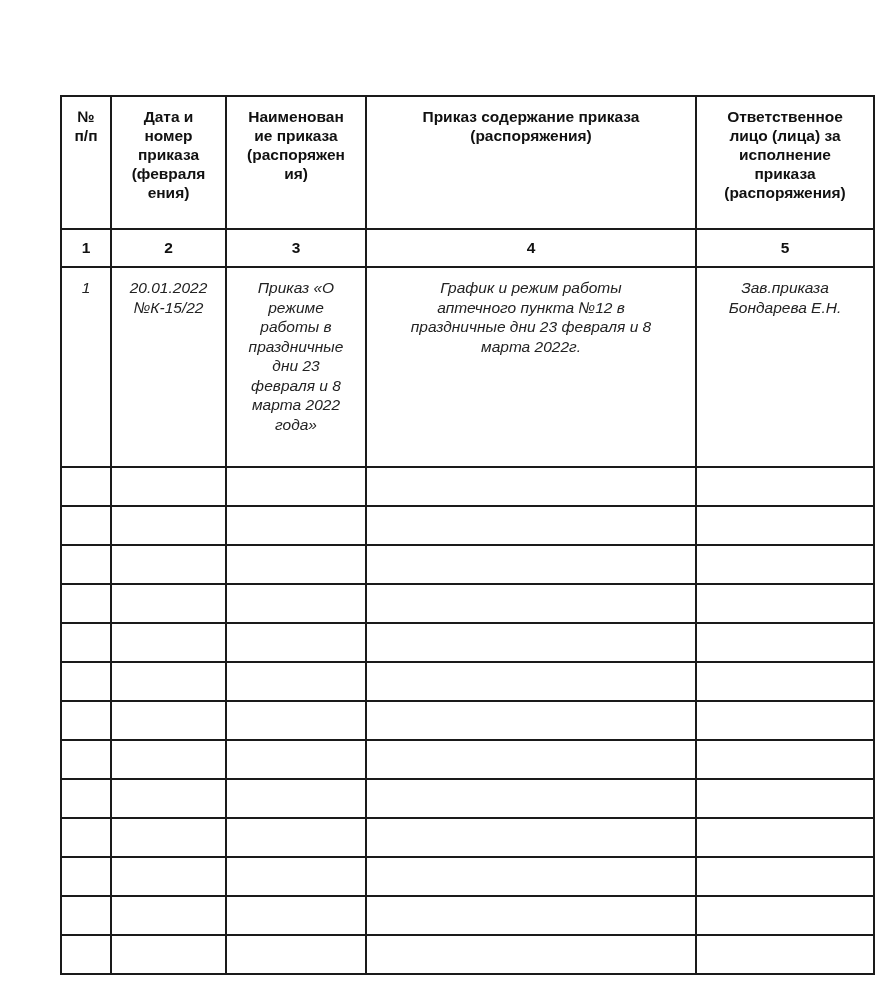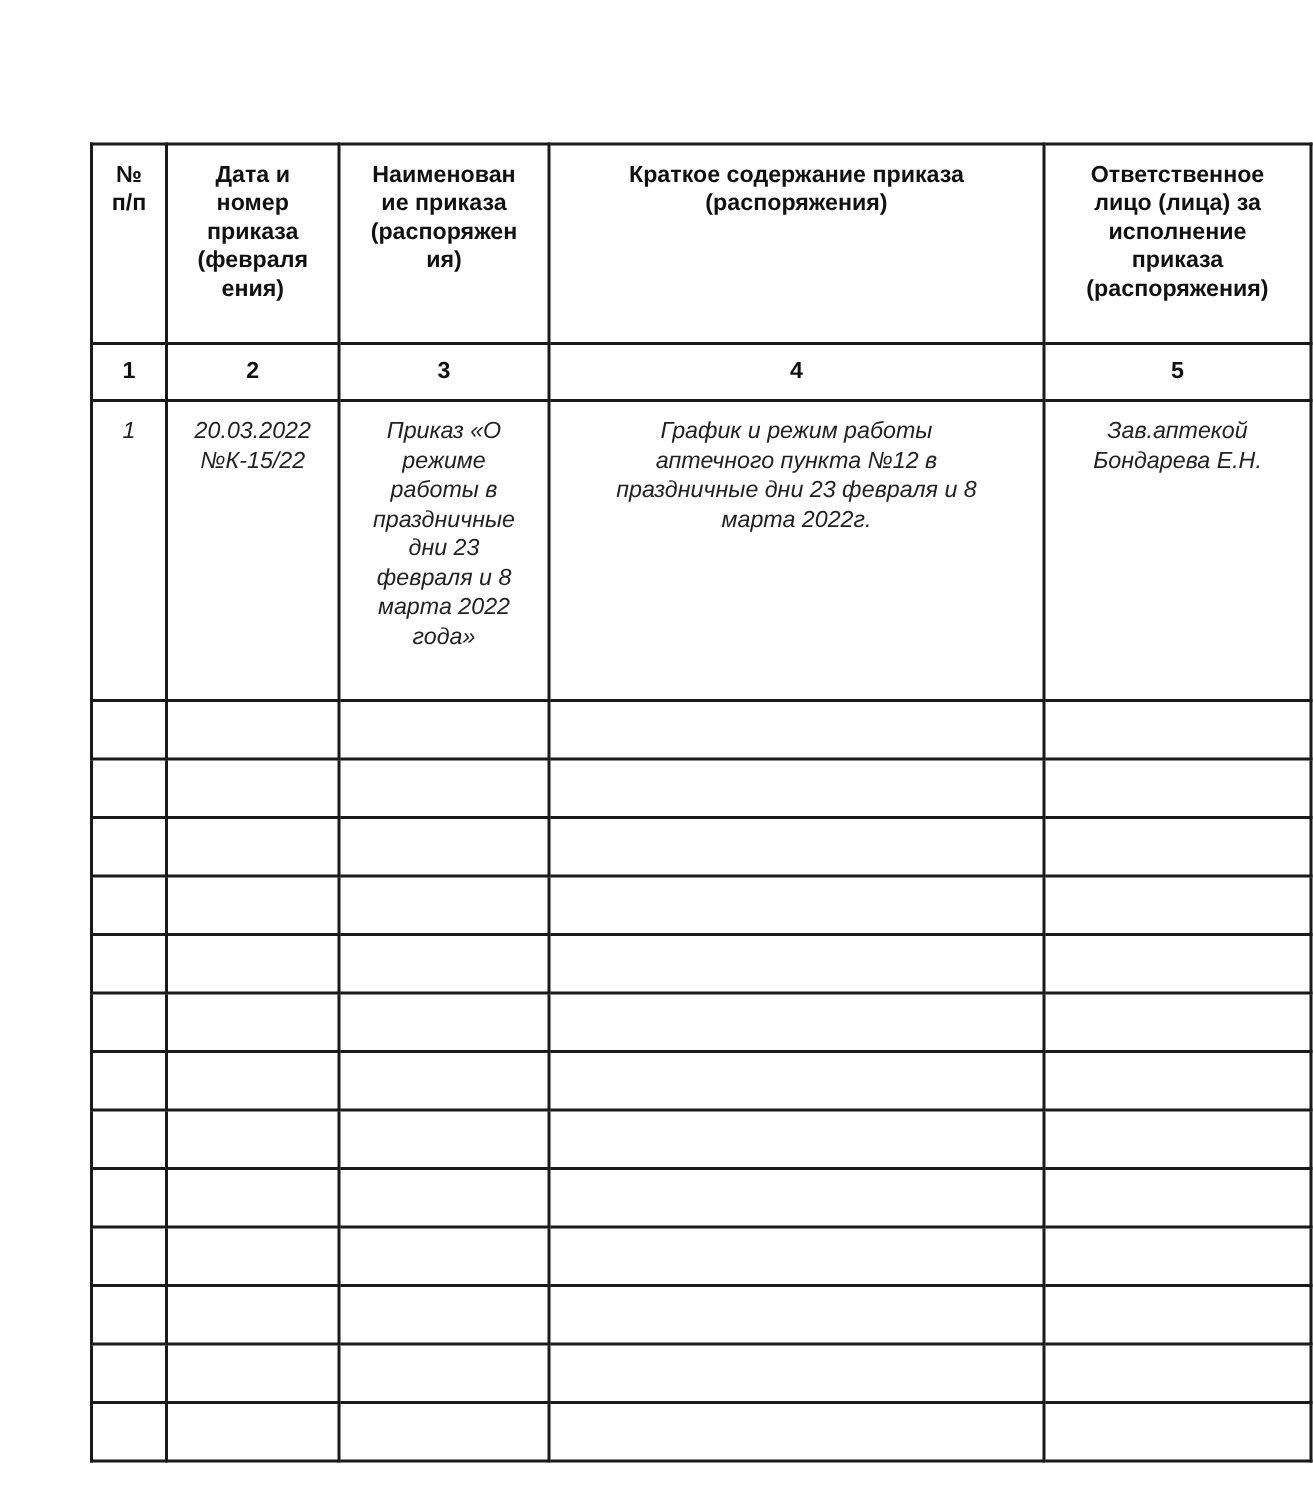--- a/index.html
+++ b/index.html
@@ -95,21 +95,21 @@
 (февраля
 ения)</span>
           </th>
         <th>
             <span class="wrap">Наименован
 ие приказа
 (распоряжен
 ия)</span>
           </th>
         <th>
-            <span class="wrap">Краткое содержание приказа
+            <span class="wrap">Приказ содержание приказа
 (распоряжения)</span>
           </th>
         <th>
             <span class="wrap">Ответственное
 лицо (лица) за
 исполнение
 приказа
 (распоряжения)</span>
           </th>
       </tr>
@@ -120,41 +120,41 @@
         <td>2</td>
         <td>3</td>
         <td>4</td>
         <td>5</td>
       </tr>
       <tr class="data-row">
         <td>
             <span class="wrap">1</span>
           </td>
         <td>
-            <span class="wrap">20.03.2022
+            <span class="wrap">20.01.2022
 №К-15/22</span>
           </td>
         <td>
             <span class="wrap">Приказ «О
 режиме
 работы в
 праздничные
 дни 23
 февраля и 8
 марта 2022
 года»</span>
           </td>
         <td>
             <span class="wrap">График и режим работы
 аптечного пункта №12 в
 праздничные дни 23 февраля и 8
 марта 2022г.</span>
           </td>
         <td>
-            <span class="wrap">Зав.аптекой
+            <span class="wrap">Зав.приказа
 Бондарева Е.Н.</span>
           </td>
       </tr>
     <tr class="empty-row">
           <td></td>
           <td></td>
           <td></td>
           <td></td>
           <td></td>
         </tr>

